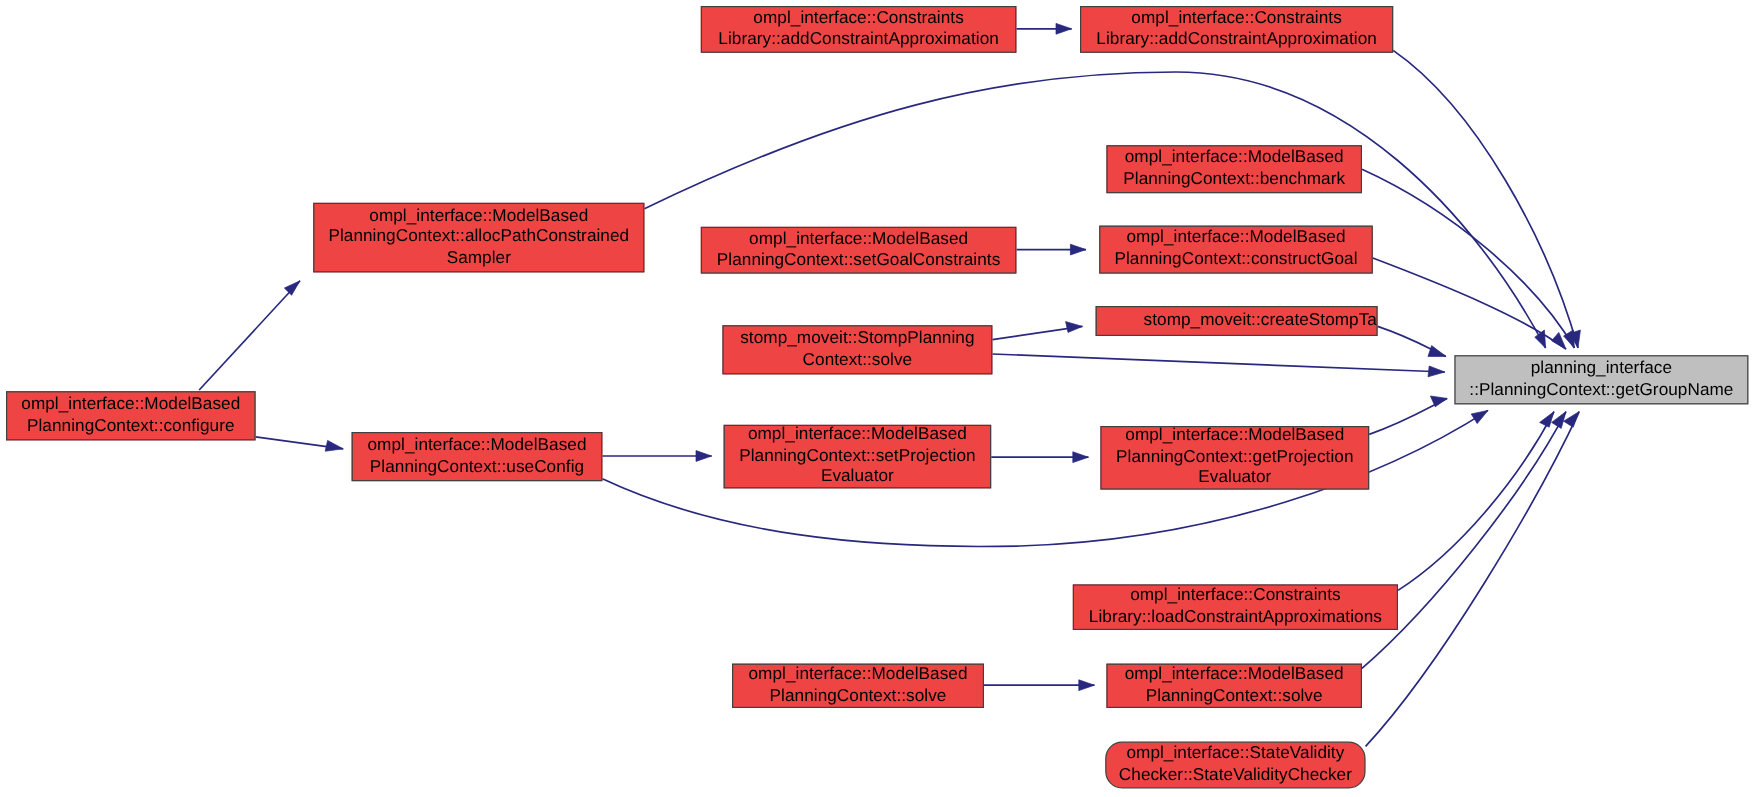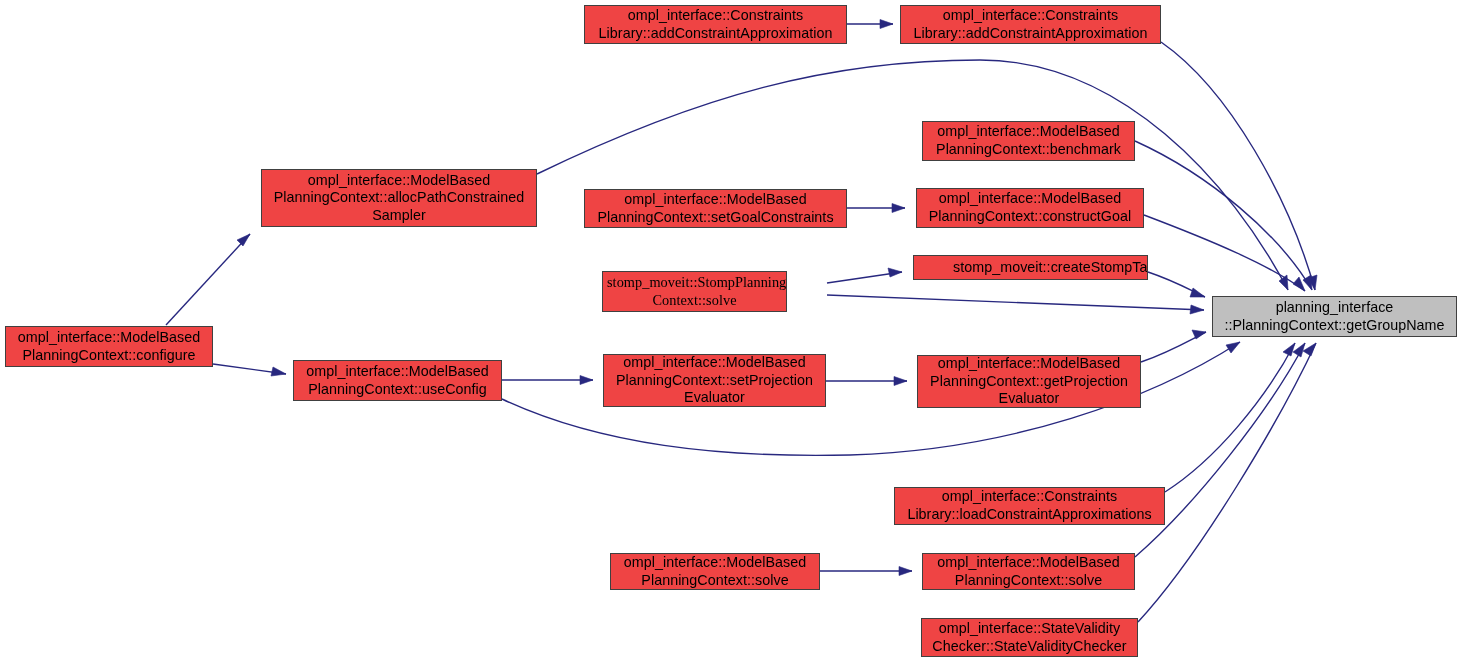--- a/index.html
+++ b/index.html
@@ -158,32 +158,32 @@
 Library::addConstraintApproximation</span></div>
       <div class="node-box" style="left: 900px; top: 5px; width: 261px; height: 39px;"><span class="node-label">ompl_interface::Constraints
 Library::addConstraintApproximation</span></div>
       <div class="node-box" style="left: 922px; top: 121px; width: 213px; height: 40px;"><span class="node-label">ompl_interface::ModelBased
 PlanningContext::benchmark</span></div>
       <div class="node-box" style="left: 584px; top: 189px; width: 263px; height: 39px;"><span class="node-label">ompl_interface::ModelBased
 PlanningContext::setGoalConstraints</span></div>
       <div class="node-box" style="left: 916px; top: 188px; width: 228px; height: 40px;"><span class="node-label">ompl_interface::ModelBased
 PlanningContext::constructGoal</span></div>
       <div class="node-box" style="left: 913px; top: 255px; width: 235px; height: 25px; padding-left: 35px;"><span class="node-label">stomp_moveit::createStompTask</span></div>
-      <div class="node-box" style="left: 602px; top: 271px; width: 185px; height: 41px; font-family: Liberation Serif, serif;"><span class="node-label">stomp_moveit::StompPlanning
+      <div class="node-box" style="left: 602px; top: 271px; width: 225px; height: 41px;"><span class="node-label">stomp_moveit::StompPlanning
 Context::solve</span></div>
       <div class="node-box highlight" style="left: 1212px; top: 296px; width: 245px; height: 41px;"><span class="node-label">planning_interface
 ::PlanningContext::getGroupName</span></div>
       <div class="node-box" style="left: 603px; top: 354px; width: 223px; height: 53px;"><span class="node-label">ompl_interface::ModelBased
 PlanningContext::setProjection
 Evaluator</span></div>
       <div class="node-box" style="left: 917px; top: 355px; width: 224px; height: 53px;"><span class="node-label">ompl_interface::ModelBased
 PlanningContext::getProjection
 Evaluator</span></div>
       <div class="node-box" style="left: 894px; top: 487px; width: 271px; height: 38px;"><span class="node-label">ompl_interface::Constraints
 Library::loadConstraintApproximations</span></div>
       <div class="node-box" style="left: 610px; top: 553px; width: 210px; height: 37px;"><span class="node-label">ompl_interface::ModelBased
 PlanningContext::solve</span></div>
       <div class="node-box" style="left: 922px; top: 553px; width: 213px; height: 37px;"><span class="node-label">ompl_interface::ModelBased
 PlanningContext::solve</span></div>
-      <div class="node-box" style="left: 921px; top: 618px; width: 217px; height: 39px;"><span class="node-label">ompl_interface::StateValidity
+      <div class="node-box" style="left: 921px; top: 618px; width: 217px; height: 39px; border-radius: 14px;"><span class="node-label">ompl_interface::StateValidity
 Checker::StateValidityChecker</span></div>
     </div>
 </div>
 
 </body></html>

